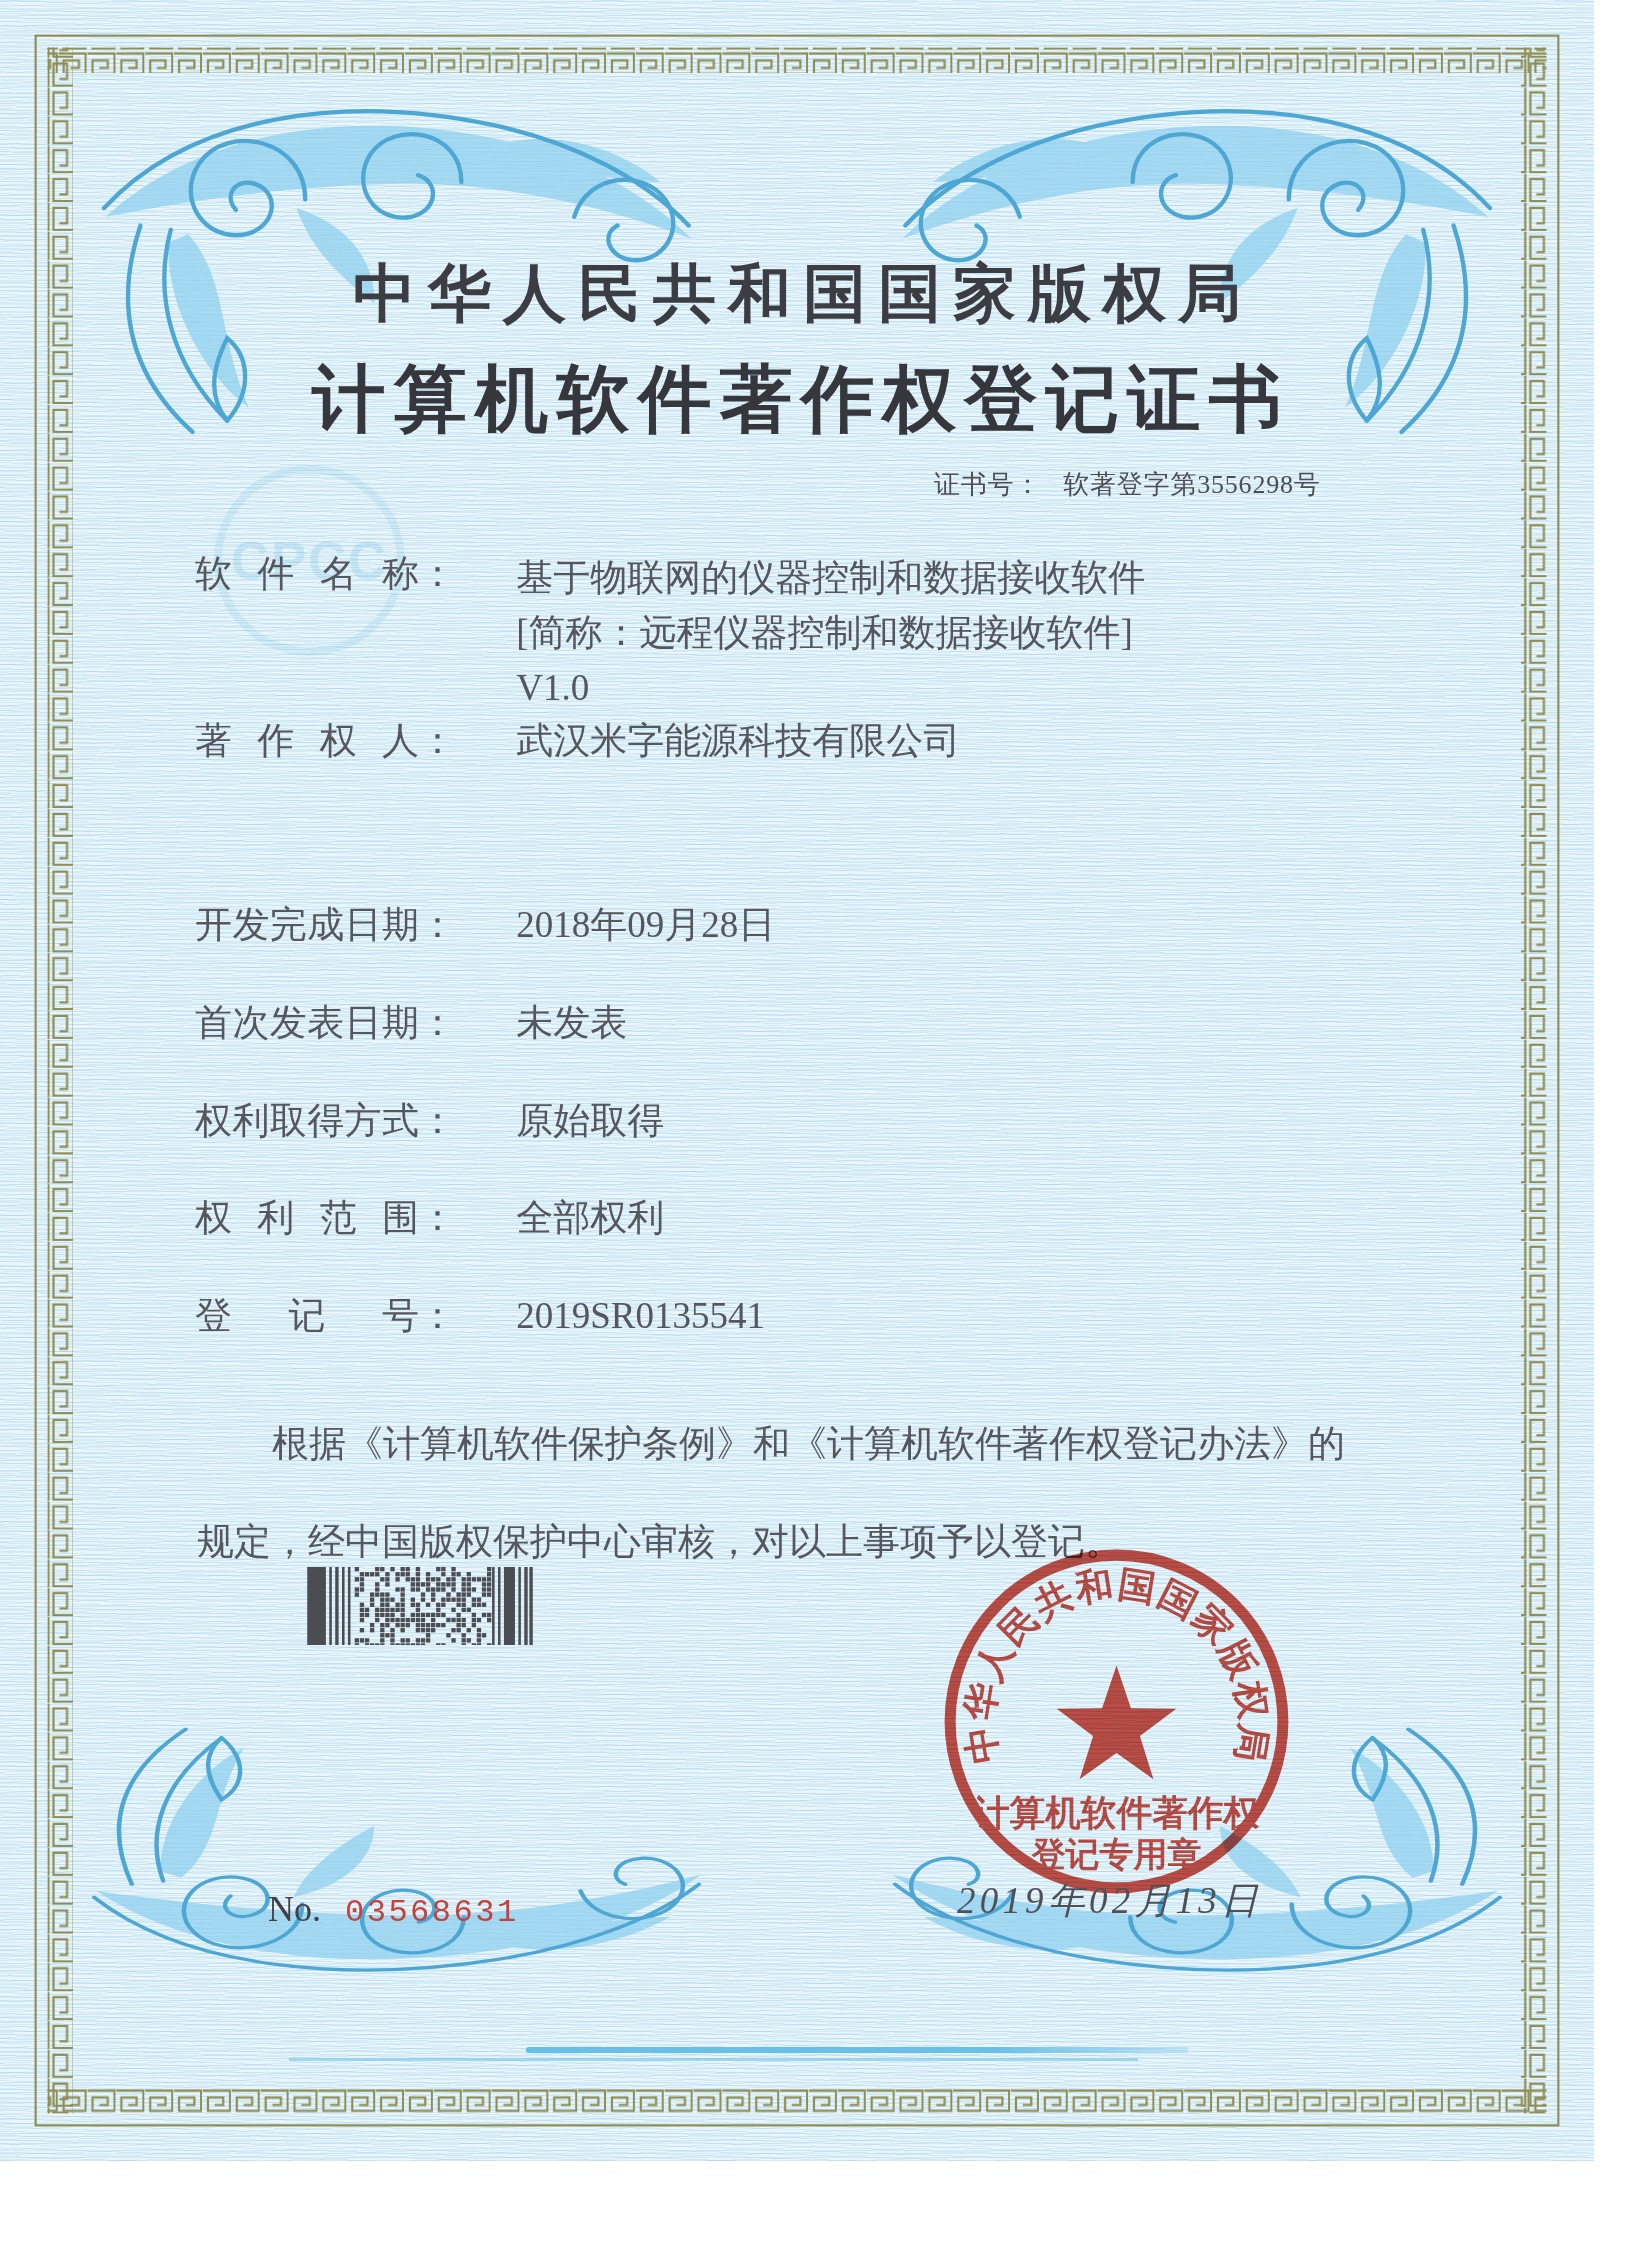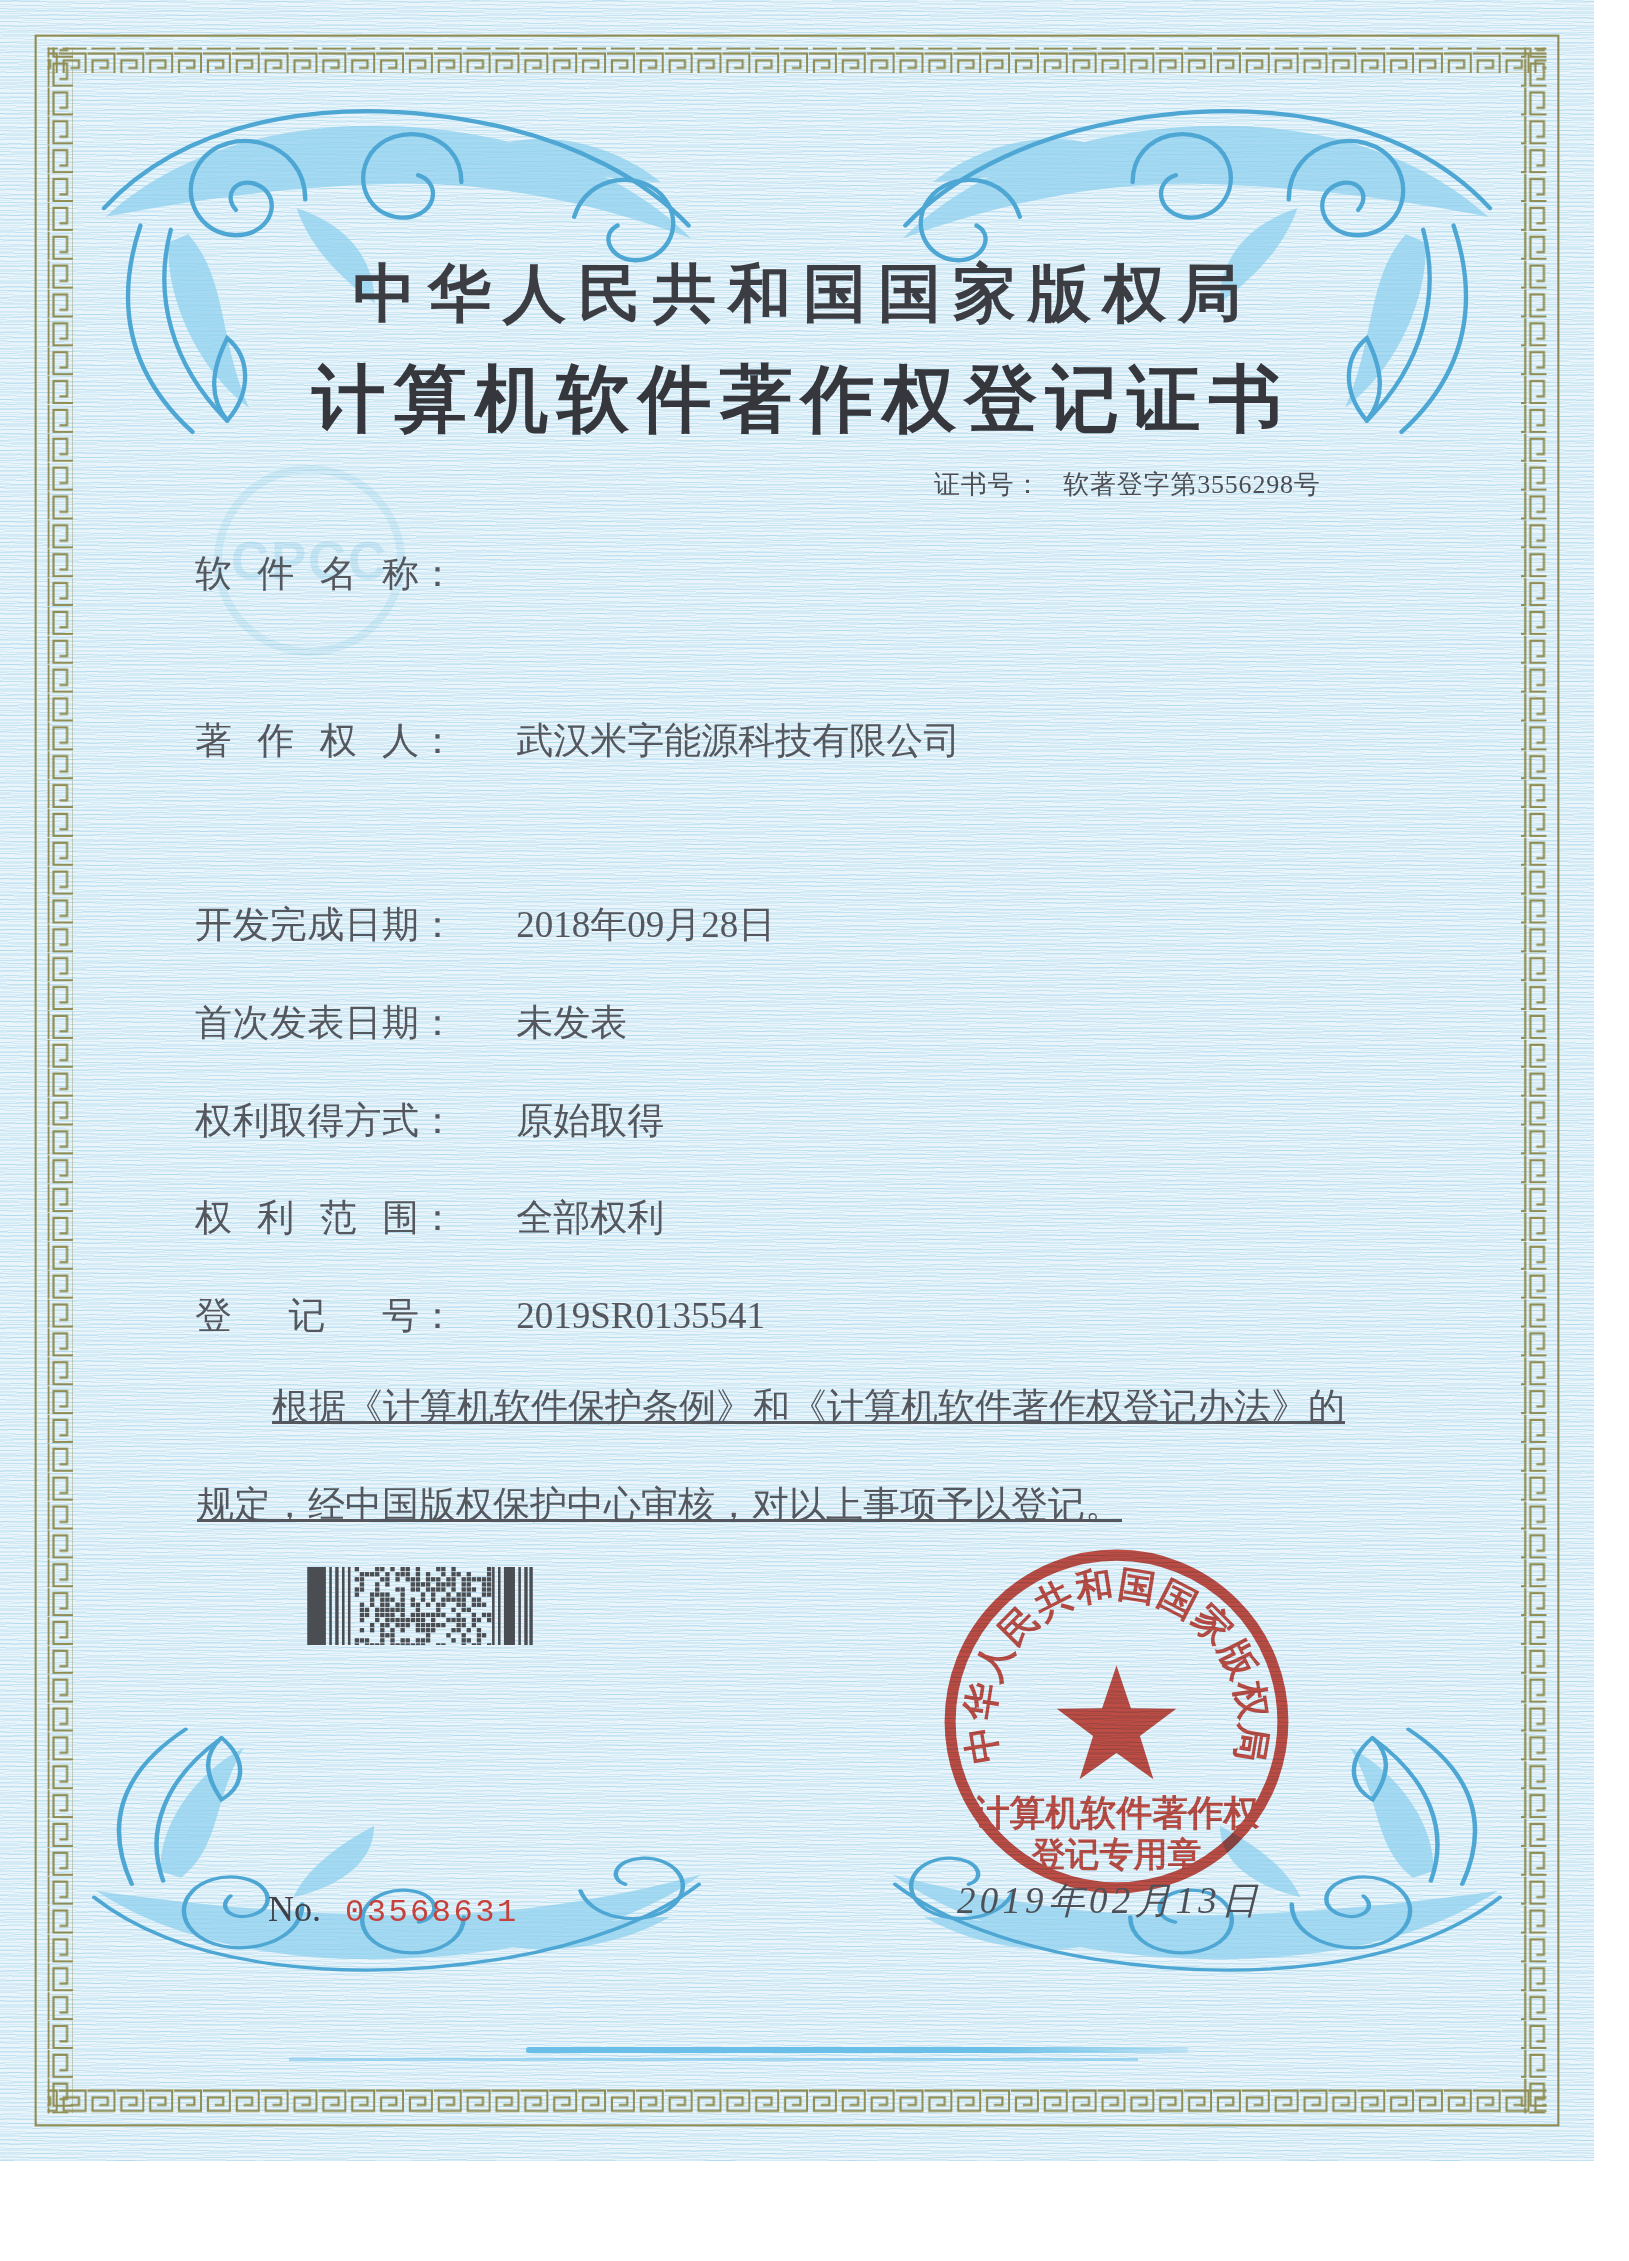--- a/index.html
+++ b/index.html
@@ -40,21 +40,21 @@
 
   .cert-no{position:absolute;left:934px;top:467px;font-size:26px;color:#4b4e54;letter-spacing:0.8px;}
   .cert-no .gap{display:inline-block;width:22px;}
 
   .field-row{position:absolute;left:195px;color:#54575d;font-size:37px;line-height:48px;white-space:nowrap;}
   .flabel{display:inline-block;width:224px;text-align:justify;text-align-last:justify;vertical-align:top;}
   .fcolon{display:inline-block;vertical-align:top;}
   .fvalue{display:inline-block;margin-left:51px;vertical-align:top;}
   .fvalue .vline{display:block;line-height:55px;}
 
-  .para{position:absolute;left:197px;top:1358px;width:1265px;font-size:37px;color:#54575d;line-height:98px;text-decoration:underline;}
+  .para{position:absolute;left:197px;top:1395px;width:1265px;font-size:37px;color:#54575d;line-height:98px;}
   .para .pline1{padding-left:75px;}
 
   .barcode{position:absolute;left:307px;top:1567px;width:226px;height:78px;}
 
   .seal{position:absolute;left:917px;top:1522px;width:399px;height:399px;opacity:.93;mix-blend-mode:multiply;}
 
   .stamp-date{position:absolute;left:957px;top:1876px;font-size:37px;color:#4d5057;letter-spacing:4.2px;white-space:nowrap;font-style:italic;}
 
   .serial{position:absolute;left:268px;top:1872px;font-size:36px;color:#3f4146;white-space:nowrap;margin-top:16px;}
   .serial .num{font-family:"Liberation Mono","DejaVu Sans Mono",monospace;font-size:32px;letter-spacing:2.5px;margin-left:24px;}
@@ -117,20 +117,25 @@
 
     <div class="authority-title">中华人民共和国国家版权局</div>
     <div class="cert-title">计算机软件著作权登记证书</div>
 
     <div class="cert-no">
       <span>证书号：</span><span class="gap"></span><span>软著登字第3556298号</span>
     </div>
 
     <div class="field-row" style="top:550px">
       <span class="flabel">软件名称</span><span class="fcolon">：</span>
+      <span class="fvalue">
+        <span class="vline">基于物联网的仪器控制和数据接收软件</span>
+        <span class="vline">[简称：远程仪器控制和数据接收软件]</span>
+        <span class="vline">V1.0</span>
+      </span>
     </div>
     <div class="field-row" style="top:717px">
       <span class="flabel">著作权人</span><span class="fcolon">：</span>
       <span class="fvalue">武汉米字能源科技有限公司</span>
     </div>
     <div class="field-row" style="top:901px">
       <span class="flabel">开发完成日期</span><span class="fcolon">：</span>
       <span class="fvalue">2018年09月28日</span>
     </div>
     <div class="field-row" style="top:999px">

